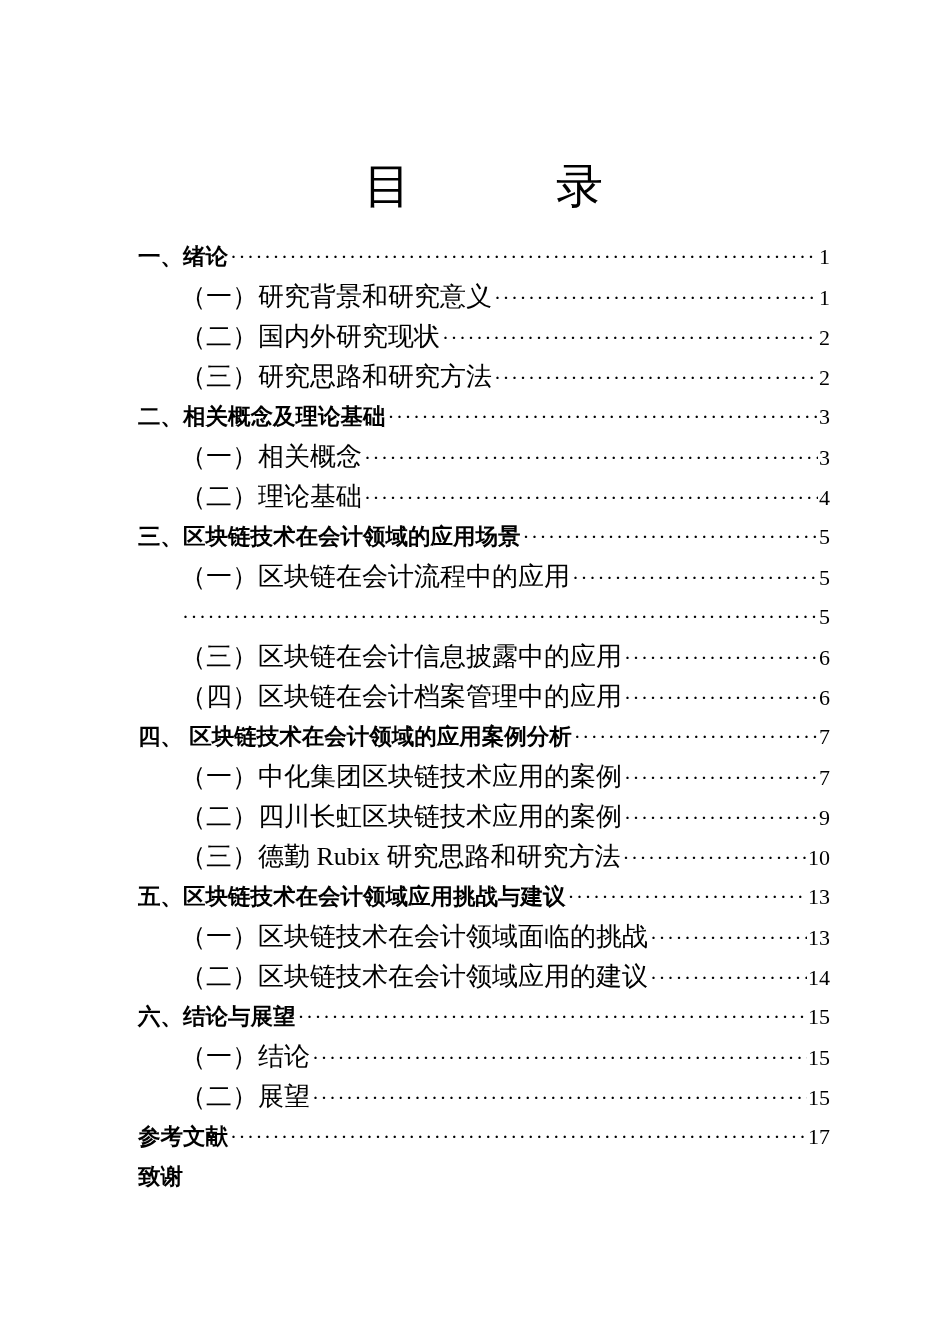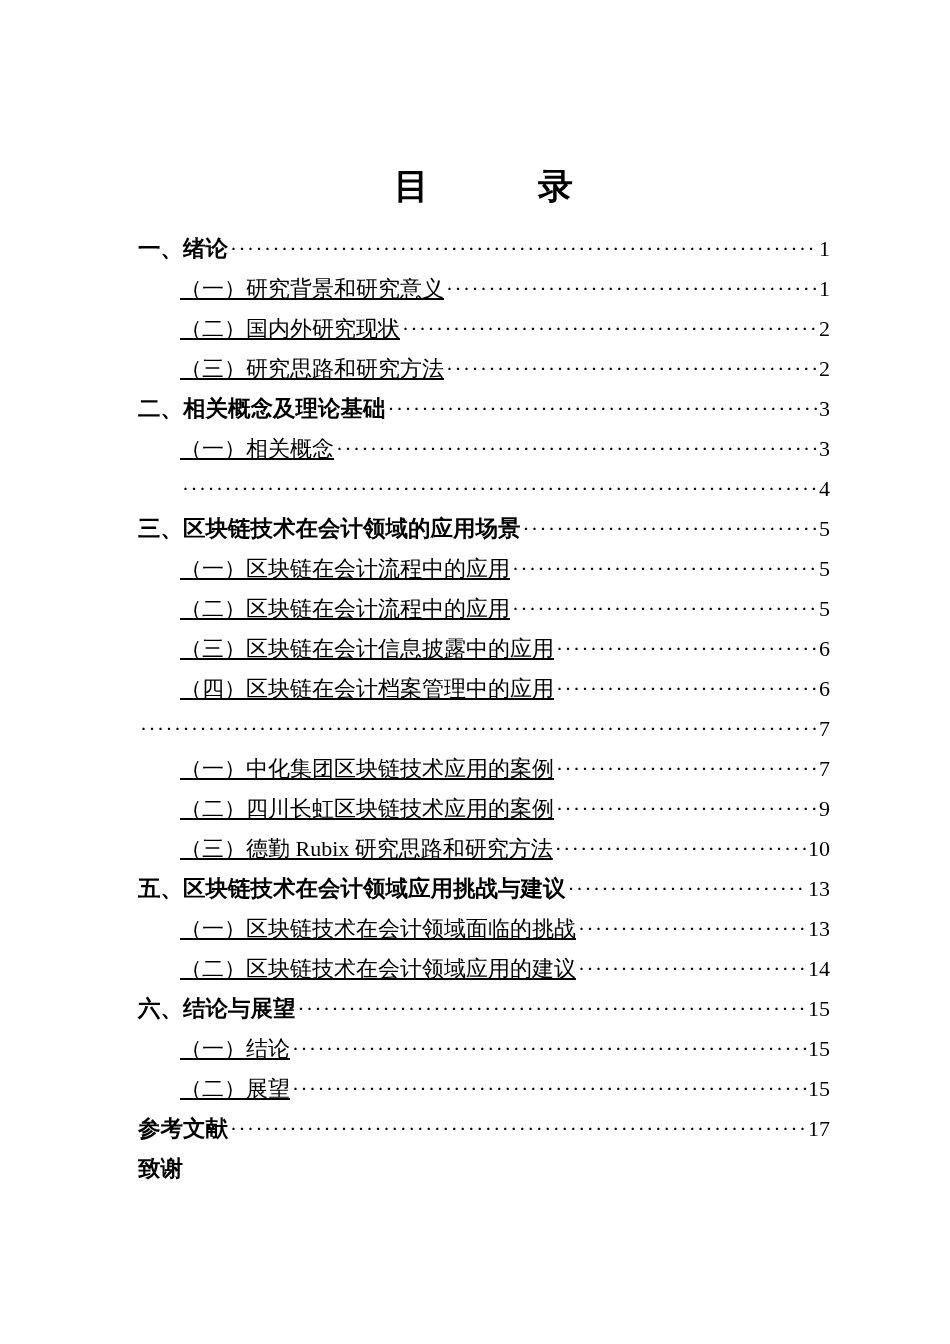--- a/index.html
+++ b/index.html
@@ -23,28 +23,28 @@
   .content {
     position: absolute;
     left: 138px;
     top: 0;
     width: 692px;
   }
   .doc-title {
     margin-top: 163px;
     text-align: center;
     font-family: "Liberation Sans", "DejaVu Sans", sans-serif;
-    font-weight: 700;
-    font-size: 35px;
+    font-weight: 400;
+    font-size: 47px;
     line-height: 46px;
     white-space: pre;
     letter-spacing: 1px;
   }
   .toc-list {
-    margin-top: 20px;
+    margin-top: 28px;
   }
   .toc-row {
     display: flex;
     align-items: baseline;
     height: 40px;
     line-height: 40px;
     font-size: 22px;
   }
   .toc-row .label {
     white-space: pre;
@@ -54,22 +54,21 @@
     font-family: "Liberation Sans", "DejaVu Sans", sans-serif;
     font-weight: 700;
     font-size: 22.5px;
   }
   .toc-row.level-2 {
     padding-left: 42px;
   }
   .toc-row.level-2 .label {
     font-family: "Liberation Serif", "DejaVu Serif", serif;
     font-weight: 400;
-    font-size: 22px;
-    text-decoration: underline;
+    font-size: 26px;
   }
   .leader {
     flex: 1 1 auto;
     overflow: hidden;
     white-space: nowrap;
     font-family: "Liberation Serif", "DejaVu Serif", serif;
     font-weight: 400;
     font-size: 21px;
     letter-spacing: 1.5px;
     margin: 0 1px 0 2px;
@@ -118,49 +117,50 @@
     <span class="label">二、相关概念及理论基础</span>
     <span class="leader"></span>
     <span class="page-num">3</span>
   </div>
         <div class="toc-row level-2">
     <span class="label">（一）相关概念</span>
     <span class="leader"></span>
     <span class="page-num">3</span>
   </div>
         <div class="toc-row level-2">
+    <span class="label">（二）理论基础</span>
     <span class="leader"></span>
     <span class="page-num">4</span>
   </div>
         <div class="toc-row level-1">
     <span class="label">三、区块链技术在会计领域的应用场景</span>
     <span class="leader"></span>
     <span class="page-num">5</span>
   </div>
         <div class="toc-row level-2">
     <span class="label">（一）区块链在会计流程中的应用</span>
     <span class="leader"></span>
     <span class="page-num">5</span>
   </div>
         <div class="toc-row level-2">
-    <span class="label">（二）区块链在会计流程中的应用</span>
     <span class="leader"></span>
     <span class="page-num">5</span>
   </div>
         <div class="toc-row level-2">
     <span class="label">（三）区块链在会计信息披露中的应用</span>
     <span class="leader"></span>
     <span class="page-num">6</span>
   </div>
         <div class="toc-row level-2">
     <span class="label">（四）区块链在会计档案管理中的应用</span>
     <span class="leader"></span>
     <span class="page-num">6</span>
   </div>
         <div class="toc-row level-1">
+    <span class="label">四、 区块链技术在会计领域的应用案例分析</span>
     <span class="leader"></span>
     <span class="page-num">7</span>
   </div>
         <div class="toc-row level-2">
     <span class="label">（一）中化集团区块链技术应用的案例</span>
     <span class="leader"></span>
     <span class="page-num">7</span>
   </div>
         <div class="toc-row level-2">
     <span class="label">（二）四川长虹区块链技术应用的案例</span>

